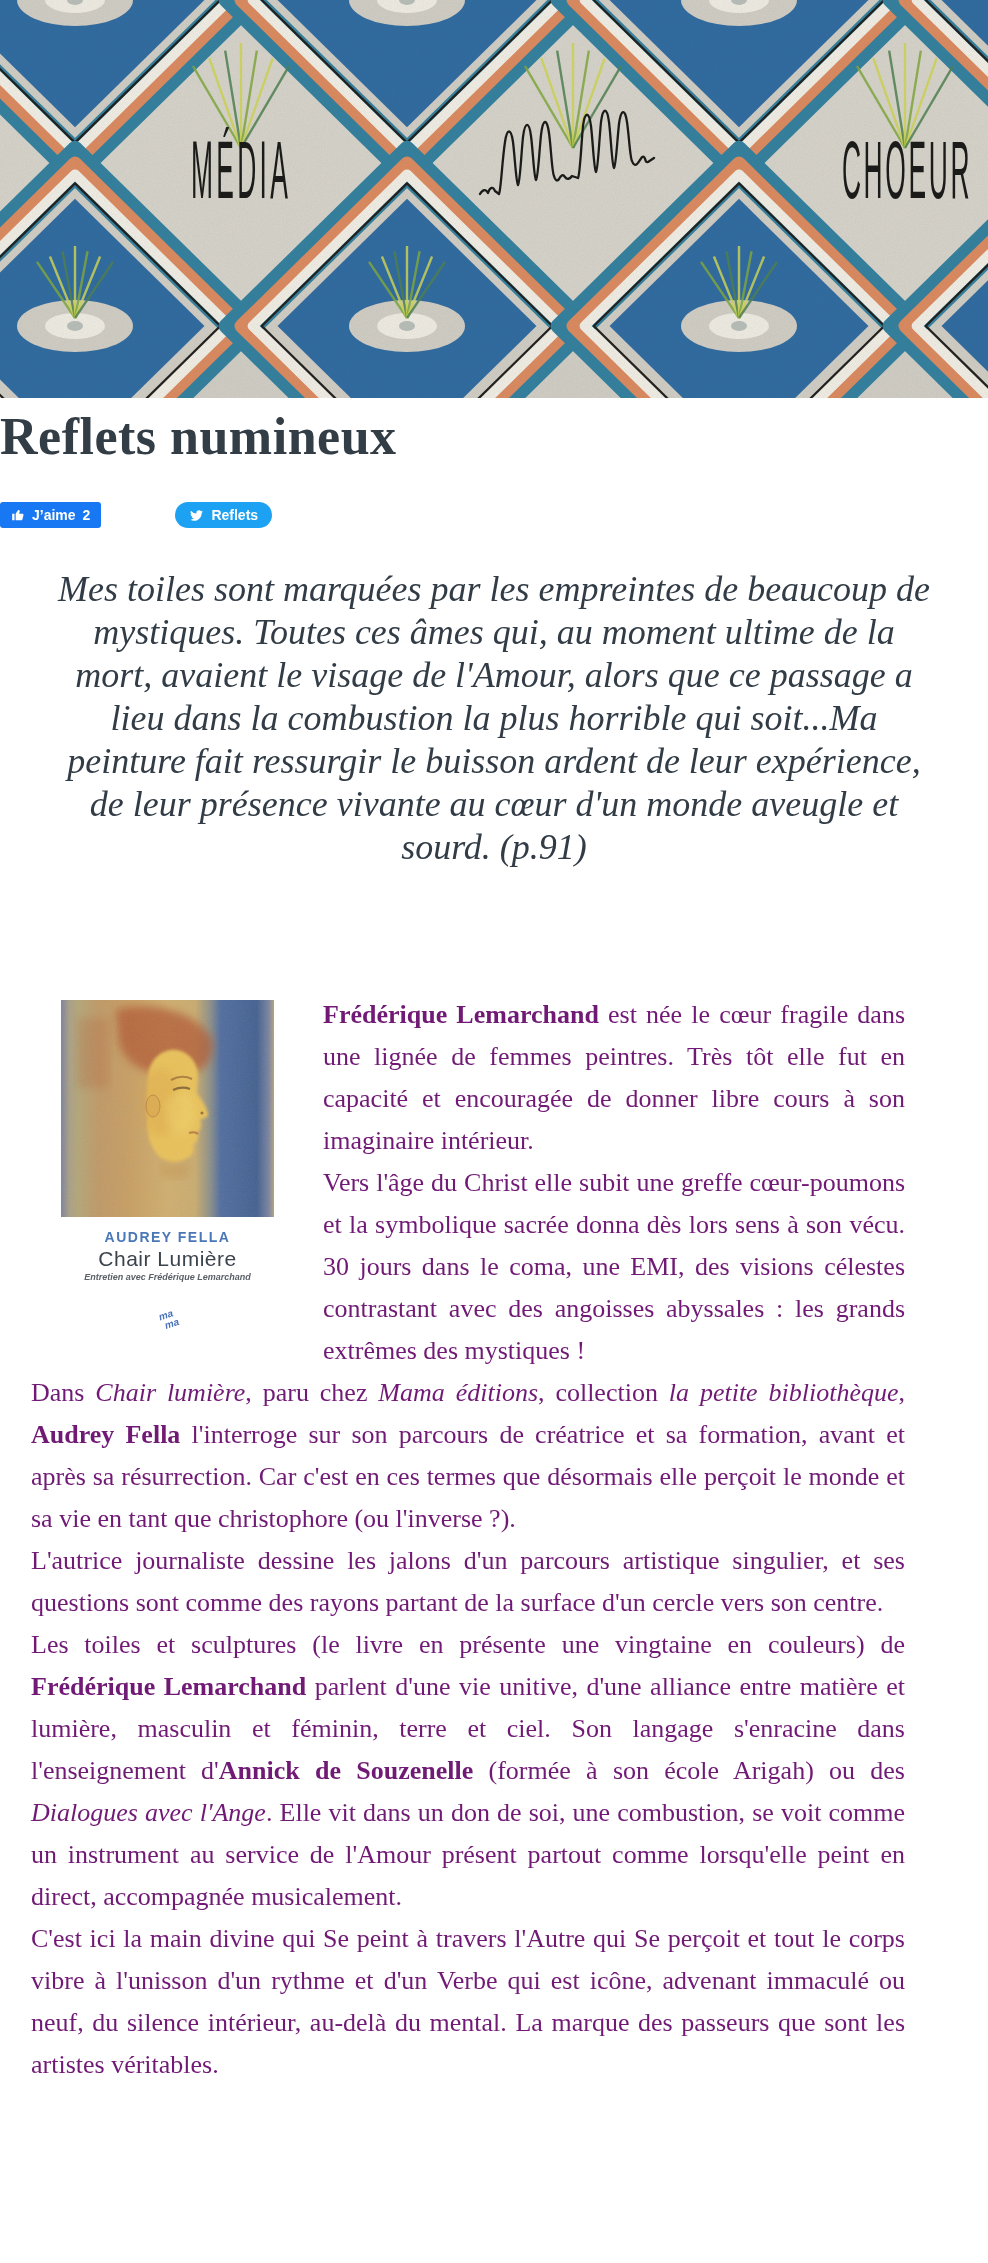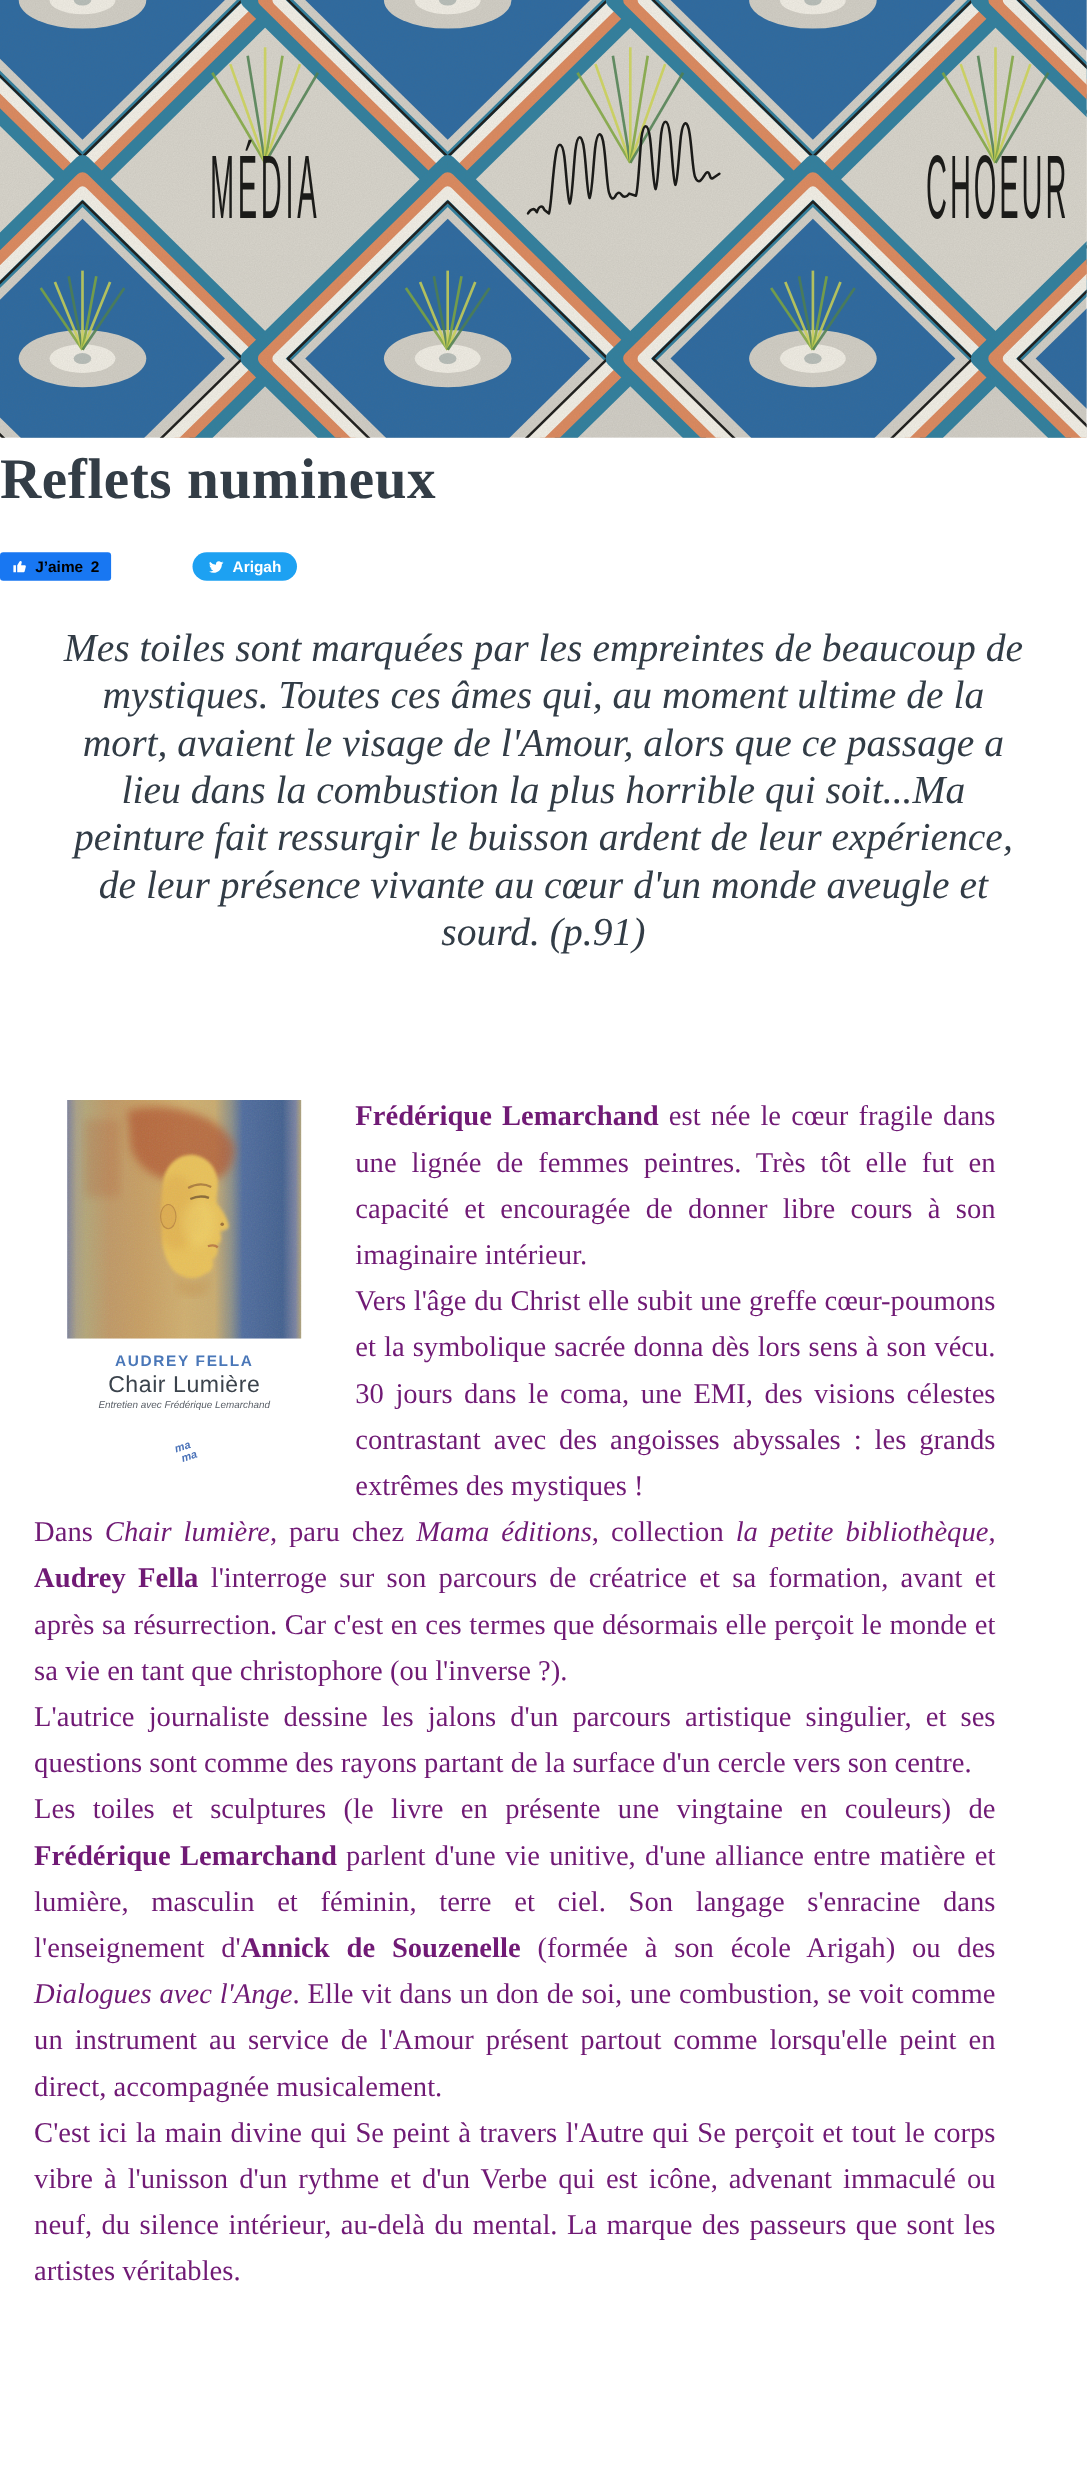--- a/index.html
+++ b/index.html
@@ -11,21 +11,21 @@
   .masthead{width:988px;height:398px;display:block;}
   
   .title-wrap{}
   h1.page-title{
     margin:10px 0 0 0;font-size:52px;line-height:1.12;font-weight:bold;
     color:#333d46;font-family:"Liberation Serif", serif;letter-spacing:.5px;
   }
   .share-row{display:flex;align-items:center;margin-top:36px;}
   .fb-btn{
     display:inline-flex;align-items:center;gap:7px;height:26px;padding:0 11px;
-    background:#1877f2;border:none;border-radius:3px;color:#000000;
+    background:#1877f2;border:none;border-radius:3px;color:#ffffff;
     font:bold 14px "Liberation Sans", sans-serif;cursor:pointer;
   }
   .fb-btn svg{display:block;}
   .fb-count{font-weight:bold;}
   .tw-btn{
     display:inline-flex;align-items:center;gap:7px;height:26px;padding:0 14px;
     background:#1da1f2;border:none;border-radius:13px;color:#fff;
     font:bold 14px "Liberation Sans", sans-serif;cursor:pointer;margin-left:74px;
   }
   
@@ -40,21 +40,21 @@
     hyphens:auto;-webkit-hyphens:auto;color:#701a75;
   }
   .book-float{
     float:left;width:292px;margin:6px 0 10px 0;
     font-family:"Liberation Sans", sans-serif;text-align:center;
   }
   .book-inner{width:213px;margin-left:30px;}
   .book-paint{display:block;width:213px;height:217px;}
   .book-author{margin-top:12px;font-size:14px;font-weight:bold;color:#4a77b8;letter-spacing:1.5px;}
   .book-title{margin-top:2px;font-size:21px;color:#3b434c;letter-spacing:.5px;}
-  .book-sub{margin-top:1px;font-size:9px;font-style:italic;color:#5a6068;}
+  .book-sub{margin-top:1px;font-size:9px;font-style:italic;color:#5a6068;font-weight:bold;}
   .pub-logo{margin-top:24px;height:26px;}
   .pub-logo svg{display:inline-block;}
 </style>
 </head>
 <body>
 
 <svg class="masthead" viewBox="0 0 988 398" preserveAspectRatio="none">
   <defs>
     <filter id="grain" x="0" y="0" width="100%" height="100%">
       <feTurbulence type="fractalNoise" baseFrequency="0.9" numOctaves="2" result="n"></feTurbulence>
@@ -217,21 +217,21 @@
       <svg width="14" height="14" viewBox="0 0 24 24" fill="#fff">
         <path d="M2 10h4v11H2zM9 21h8.5c1 0 1.9-.7 2.1-1.7l1.8-7c.3-1.2-.6-2.3-1.9-2.3H14l1-4.4c.2-1-.4-2-1.4-2.3-.8-.2-1.6.1-2 .8L8 10v11z"></path>
       </svg>
       <span>J’aime</span>
       <span class="fb-count">2</span>
     </button>
     <button class="tw-btn">
       <svg width="15" height="13" viewBox="0 0 24 24" fill="#fff">
         <path d="M23.95 4.57a10 10 0 01-2.82.77 4.96 4.96 0 002.16-2.72c-.95.56-2.01.96-3.13 1.19a4.92 4.92 0 00-8.38 4.48A13.94 13.94 0 011.64 3.16a4.92 4.92 0 001.52 6.57 4.9 4.9 0 01-2.23-.61v.06a4.92 4.92 0 003.95 4.83 4.95 4.95 0 01-2.22.08 4.93 4.93 0 004.6 3.42A9.87 9.87 0 010 19.54a13.94 13.94 0 007.55 2.21c9.06 0 14.01-7.5 14.01-14.01 0-.21 0-.42-.02-.63A10.01 10.01 0 0024 4.59z"></path>
       </svg>
-      <span>Arigah</span>
+      <span>Reflets</span>
     </button>
   </div>
 </div>
 
 <p class="quote">Mes toiles sont marquées par les empreintes de beaucoup de mystiques. Toutes ces âmes qui, au moment ultime de la mort, avaient le visage de l'Amour, alors que ce passage a lieu dans la combustion la plus horrible qui soit...Ma peinture fait ressurgir le buisson ardent de leur expérience, de leur présence vivante au cœur d'un monde aveugle et sourd. (p.91)</p>
 
 <div class="article">
   <aside class="book-float">
     <div class="book-inner">
       <svg class="book-paint" viewBox="0 0 213 217">

